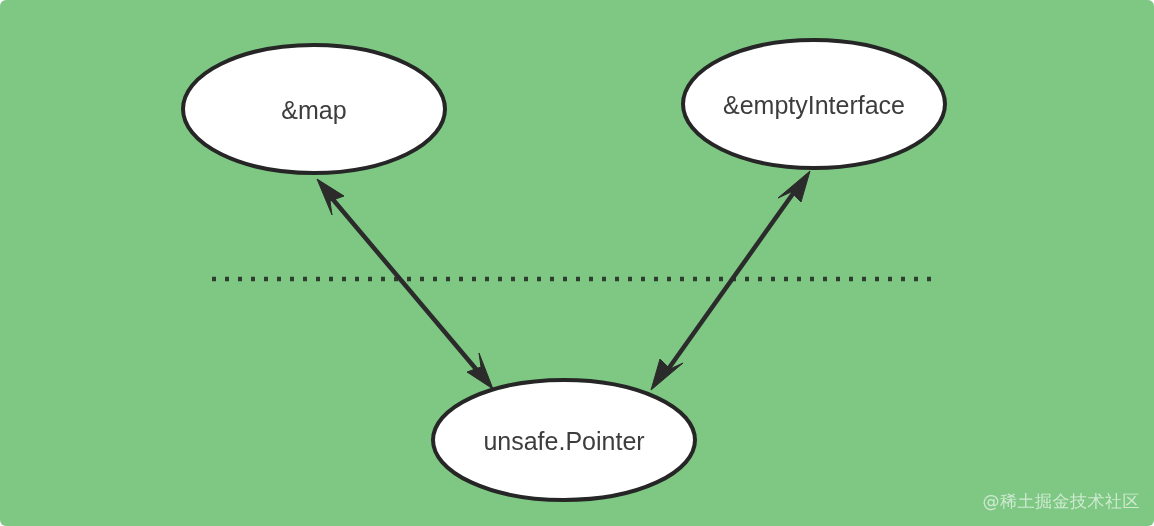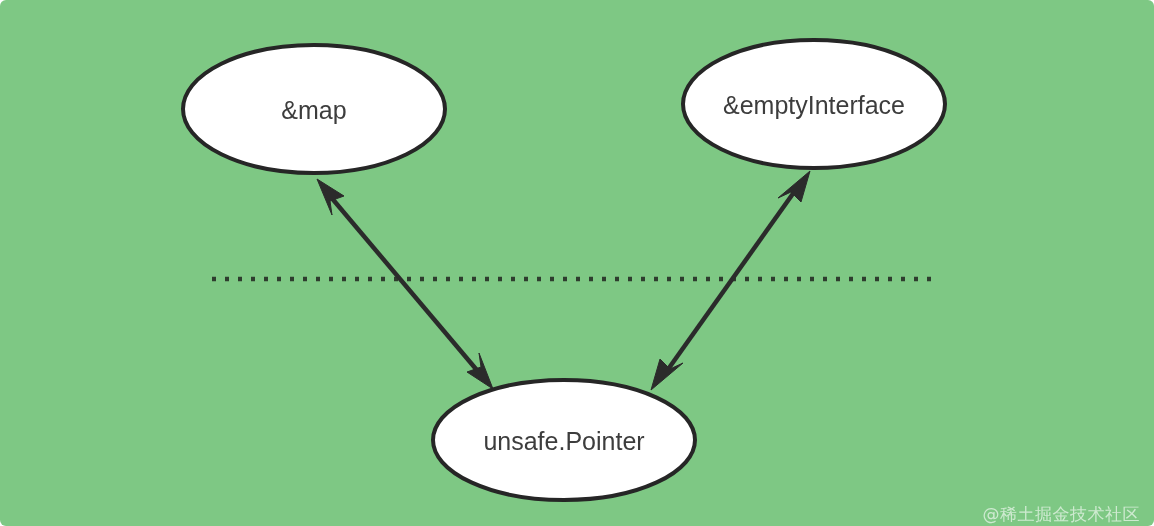--- a/index.html
+++ b/index.html
@@ -51,21 +51,21 @@
   .divider-line {
     stroke: #2e3d2e;
     stroke-width: 4.5;
     stroke-linecap: butt;
     stroke-dasharray: 4 9;
     fill: none;
   }
   .watermark {
     position: absolute;
     right: 14px;
-    bottom: 0;
+    bottom: 13px;
     color: rgba(255, 255, 255, 0.62);
     font-family: "DejaVu Sans", sans-serif;
     font-size: 17px;
     letter-spacing: 0.5px;
     white-space: nowrap;
     user-select: none;
   }
 </style>
 </head>
 <body>

